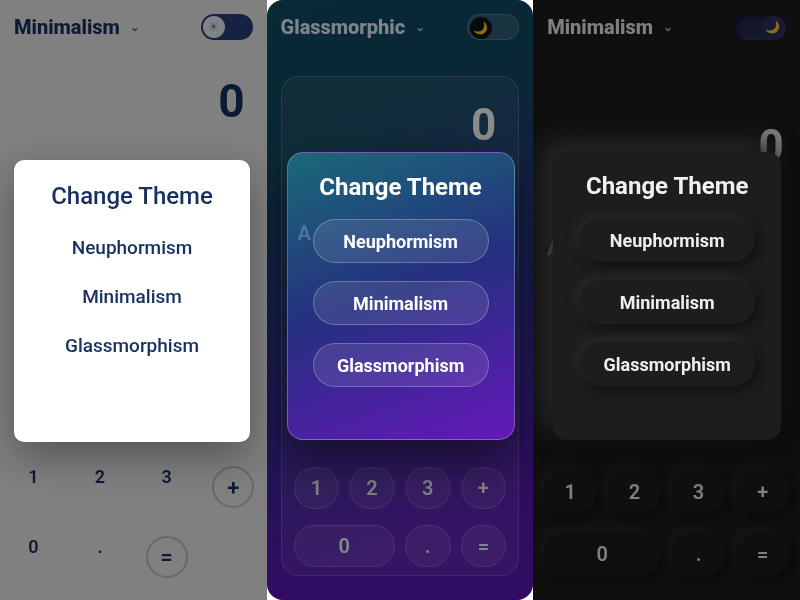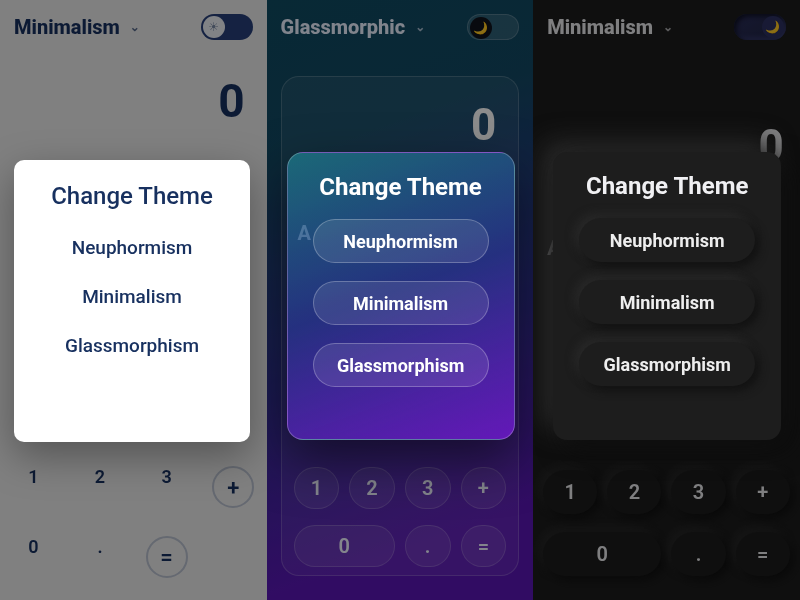--- a/index.html
+++ b/index.html
@@ -23,21 +23,21 @@
   .p-min .display { color:#17305f; text-align:right; font-size:46px; font-weight:700; padding: 26px 22px 0 0;}
   .p-min .lowrows { position:absolute; left:0; right:0; bottom:22px; display:grid; grid-template-columns: repeat(4,1fr); row-gap:28px; color:#17305f; font-size:18px; font-weight:600;}
   .p-min .lowrows .cell{ text-align:center;}
   .p-min .lowrows .round { width:42px; height:42px; border-radius:50%; border:2px solid #b8bfce; display:flex; align-items:center; justify-content:center; margin:0 auto; font-size:22px;}
 
   .p-min .modal { position:absolute; top:160px; left:14px; width:236px; height:282px; background:#fff; border-radius:10px; box-shadow: 0 14px 40px rgba(0,0,0,.35); display:flex; flex-direction:column; align-items:center; padding:22px 16px 16px; gap:26px;}
   .p-min .modal h3 { color:#17305f; font-size:24px; font-weight:500; }
   .p-min .modal .item { color:#17305f; font-size:19px; font-weight:500; }
 
   
-  .p-glass { background: linear-gradient(160deg, #0f4b62 0%, #134863 24%, #2d2f8d 55%, #5a17b5 86%); }
+  .p-glass { background: linear-gradient(160deg, #0f4b62 0%, #134863 24%, #2d2f8d 55%, #5a17b5 86%); border-radius: 16px; }
   .p-glass .hdr-title { color:#eaf0ff; }
   .p-glass .toggle { background: rgba(255,255,255,0.12); border:1px solid rgba(255,255,255,0.18); }
   .p-glass .toggle .knob { left:2px; background:#10131c; display:flex; align-items:center; justify-content:center; font-size:12px;}
   .p-glass .card { position:absolute; top:76px; left:14px; right:14px; bottom:24px; border-radius:18px; background: rgba(255,255,255,0.06); border:1px solid rgba(255,255,255,0.18); }
   .p-glass .display { color:#fff; text-align:right; font-size:44px; font-weight:700; padding: 22px 22px 0 0;}
   .p-glass .sub { color:#d9e1ff; font-size:20px; font-weight:700; padding-left:16px; margin-top:70px;}
   .p-glass .lowrows { position:absolute; left:12px; right:12px; bottom:8px; display:grid; grid-template-columns: repeat(4,1fr); row-gap:16px; column-gap:10px;}
   .p-glass .lowrows .pill { height:42px; border-radius:21px; background: rgba(255,255,255,0.08); border:1px solid rgba(255,255,255,0.18); display:flex; align-items:center; justify-content:center; color:#eef2ff; font-size:20px; font-weight:600;}
   .p-glass .lowrows .wide { grid-column: span 2; }
 

